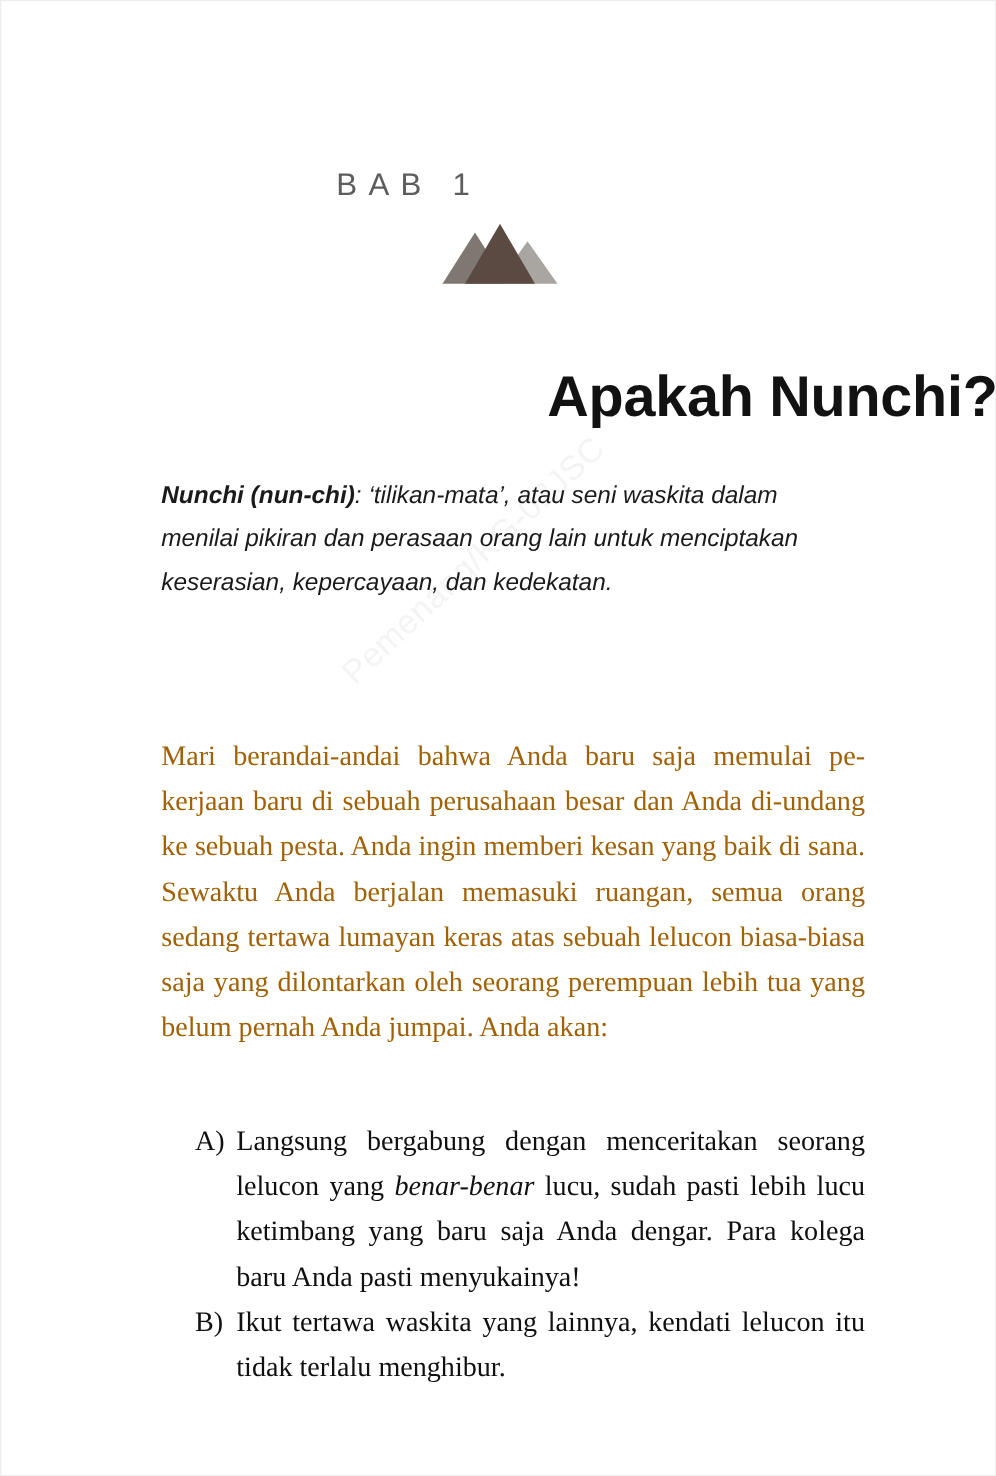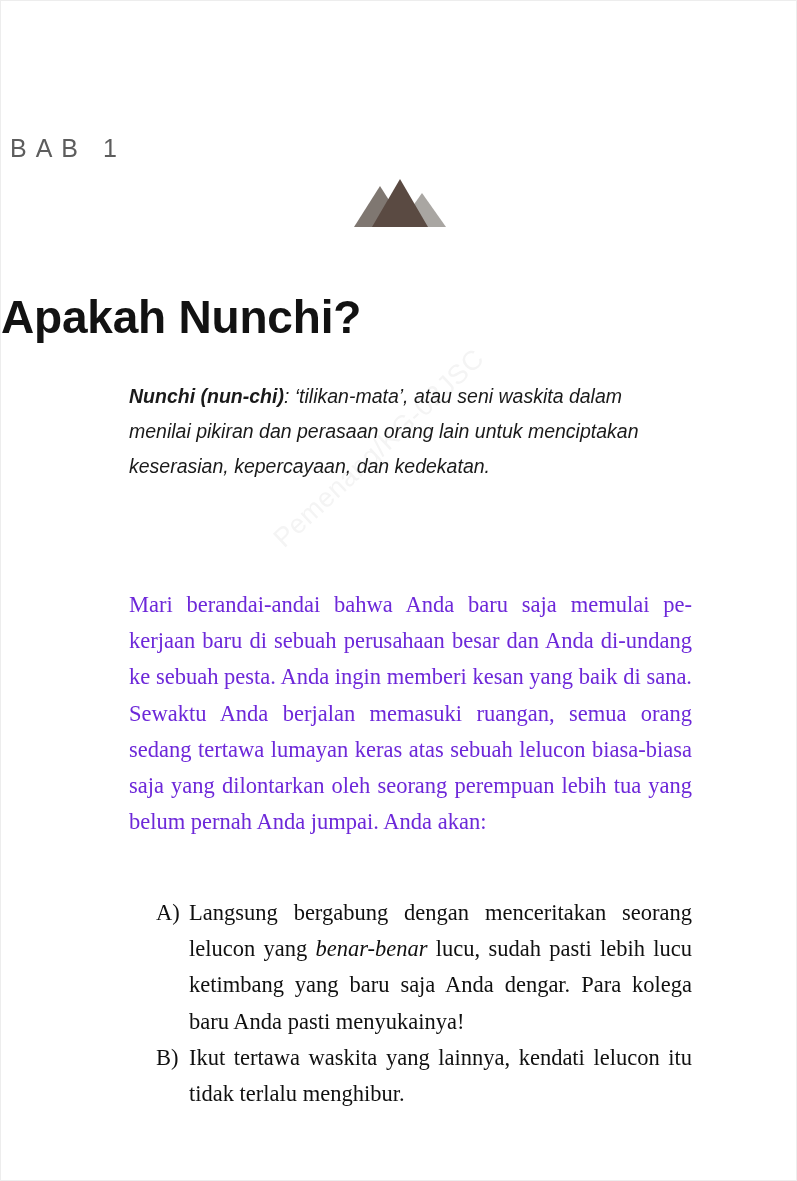--- a/index.html
+++ b/index.html
@@ -43,20 +43,21 @@
     position: relative;
     z-index: 1;
   }
 
   
   .chapter-eyebrow {
     position: absolute;
     top: 133px;
     left: 0;
     width: 643px;
+    text-align: center;
     font-family: "Liberation Sans", "DejaVu Sans", sans-serif;
     font-weight: 300;
     font-size: 25px;
     letter-spacing: 9px;
     text-indent: 9px;
     color: #5d5d5d;
   }
 
   
   .ornament {
@@ -68,21 +69,21 @@
     line-height: 0;
   }
   .ornament svg { display: inline-block; }
 
   
   .chapter-title {
     position: absolute;
     top: 258px;
     left: 0;
     width: 797px;
-    text-align: left;
+    text-align: right;
     font-family: "Liberation Sans", "DejaVu Sans", sans-serif;
     font-weight: 600;
     font-size: 46px;
     letter-spacing: -0.2px;
     color: #121212;
   }
 
   
   .definition {
     position: absolute;
@@ -105,21 +106,21 @@
   
   .body-copy {
     position: absolute;
     top: 586px;
     left: 128px;
     width: 563px;
     text-align: justify;
     text-align-last: left;
     font-size: 22.5px;
     line-height: 36.2px;
-    color: #6d28d9;
+    color: #a16207;
     hyphens: manual;
   }
   .body-copy p { margin: 0; }
 
   
   .choice-list {
     position: absolute;
     top: 894px;
     left: 155px;
     width: 536px;

